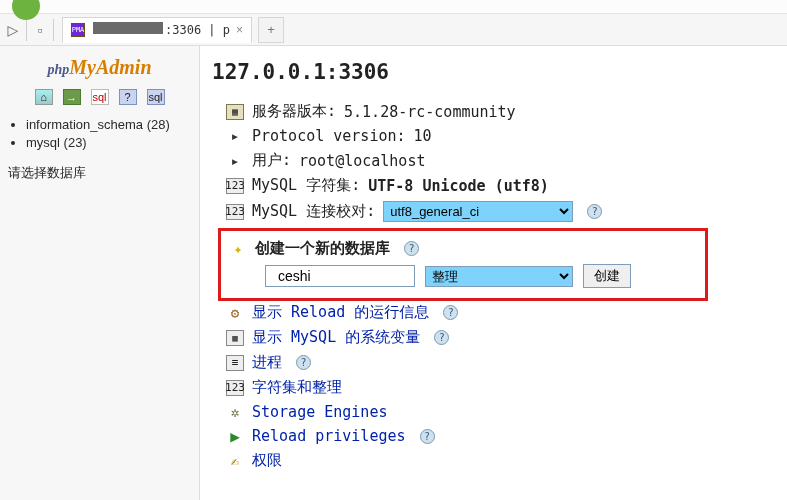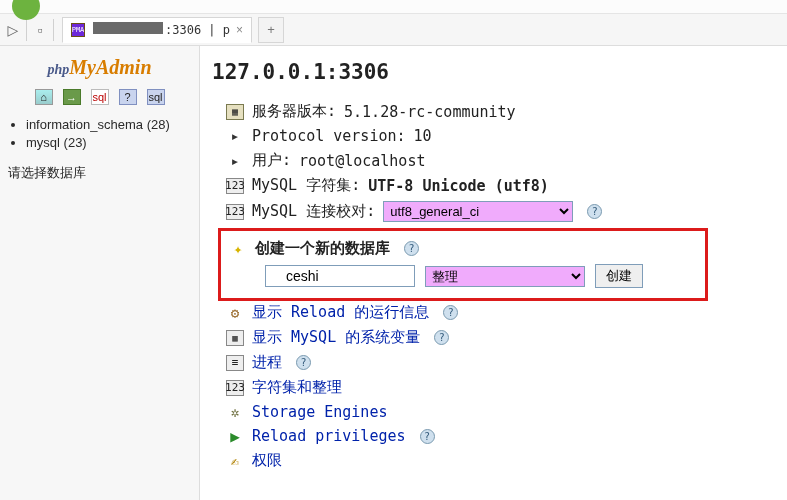--- a/index.html
+++ b/index.html
@@ -39,29 +39,29 @@
   .bi-tri::before { content: "▸"; color: #333; font-size: 15px; }
   .bi-tag { border: 1px solid #888; background: #eee; }
   .bi-bulb { color: #d8b400; font-size: 15px; }
   .bi-cog { color: #9a6b2c; font-size: 14px; }
   .bi-tasks { border: 1px solid #888; background: #eee; }
   .bi-engine { color: #6f7040; font-size: 14px; }
   .bi-reload { color: #2b8b2b; font-size: 16px; }
   .bi-key { color: #b08000; font-size: 14px; }
   .bi-table { border: 1px solid #888; background: #eee; font-size: 9px; }
   .blur-small { display: inline-block; width: 70px; height: 13px; background: #6a6a6a; vertical-align: middle; }
-  .collation-row select, .create-box select { font-family: sans-serif; font-size: 13px; padding: 1px 2px; border: 1px solid #7f9db9; background: #f0abfc; }
+  .collation-row select, .create-box select { font-family: sans-serif; font-size: 13px; padding: 1px 2px; border: 1px solid #7f9db9; background: #7dd3fc; }
   .collation-row select { width: 190px; }
   .help { display: inline-flex; width: 15px; height: 15px; border: 1px solid #7a9ab0; border-radius: 50%; background: #cfe0ee; color: #335a7a; font-size: 10px; align-items: center; justify-content: center; margin-left: 6px; cursor: pointer; }
   .create-box { border: 3px solid #dc1b1b; margin: 2px 0 2px 6px; padding: 8px 12px 10px 8px; width: 490px; }
   .create-title-row { display: flex; align-items: center; gap: 8px; margin-bottom: 6px; }
   .create-title-row .label { font-weight: bold; }
   .create-controls { display: flex; align-items: center; gap: 10px; padding-left: 36px; }
-  .create-controls input[type=text] { width: 150px; font-family: sans-serif; font-size: 14px; padding: 2px 20px; border: 1px solid #7f9db9; }
-  .create-controls select { width: 160px; }
+  .create-controls input[type=text] { width: 150px; font-family: sans-serif; font-size: 14px; padding: 2px 12px; border: 1px solid #7f9db9; }
+  .create-controls select { width: 148px; }
   .create-controls button { font-family: sans-serif; font-size: 13px; padding: 2px 10px; border: 1px solid #7f9db9; background: #efefef; cursor: pointer; }
   .link-line { display: flex; align-items: center; gap: 8px; margin-bottom: 6px; padding-left: 14px; }
   .link-line a { color: #0022aa; text-decoration: none; }
 </style>
 </head>
 <body>
 
 <div class="top-strip">
   <div class="top-strip-avatar"></div>
 </div>

